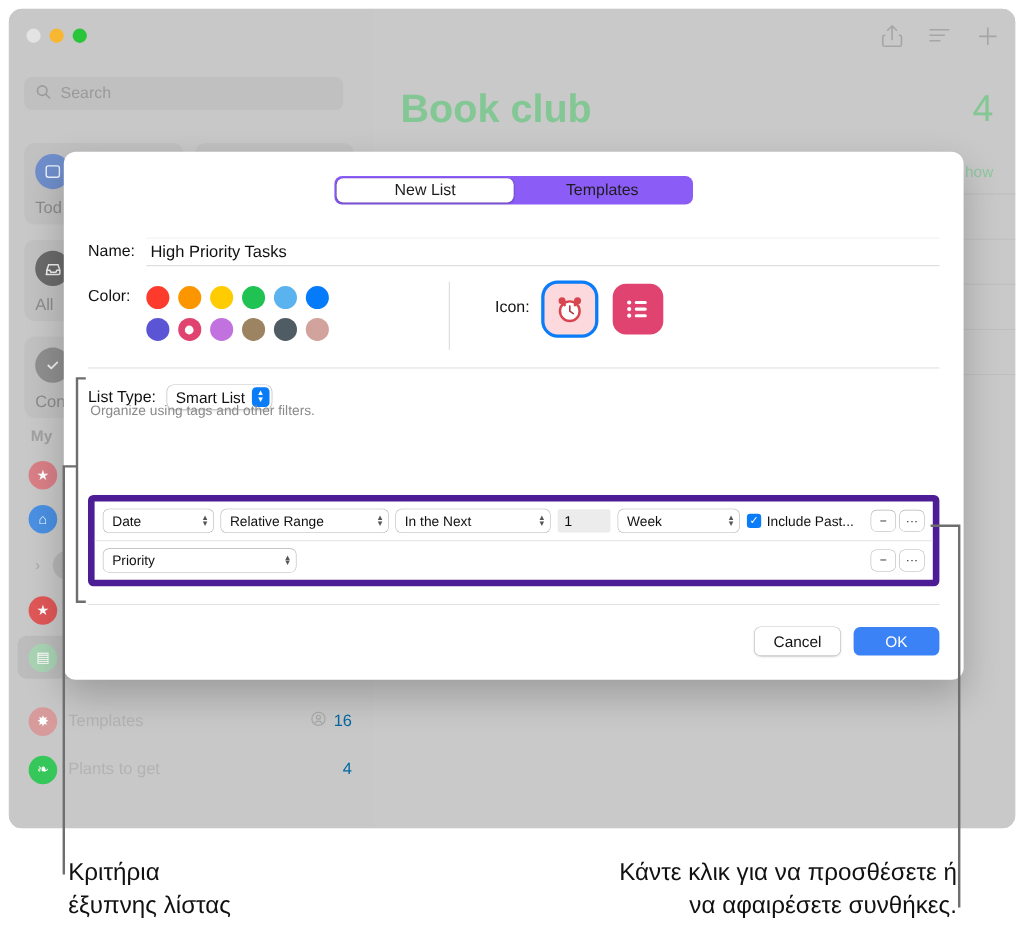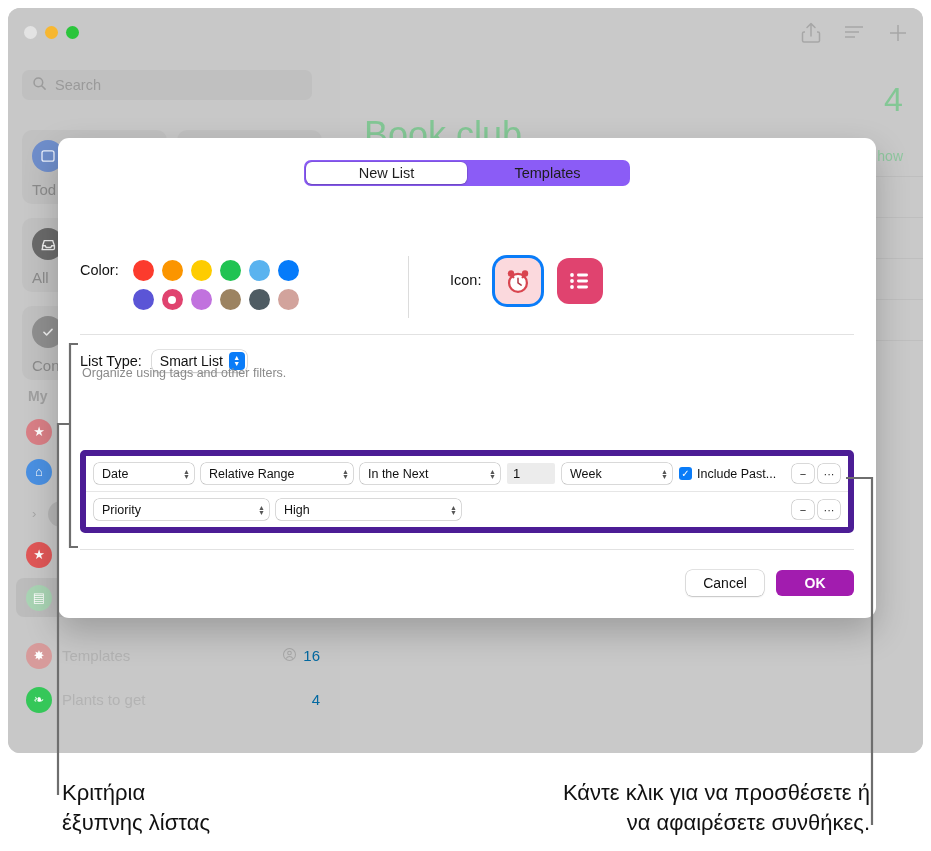--- a/index.html
+++ b/index.html
@@ -65,21 +65,21 @@
   .disclose{position:absolute;left:16px;color:#a5a5a5;font-size:13px;}
   #addlist{
     position:absolute;left:0;bottom:0;width:332px;height:40px;
     border-top:1px solid #bdbdbd;background:#c4c4c4;
     display:flex;align-items:center;padding-left:14px;box-sizing:border-box;
     color:#a6a6a6;font-size:15px;gap:8px;
   }
   
   #main-pane{flex:1;background:#c9c9c9;position:relative;}
   #toolbar{position:absolute;right:14px;top:14px;display:flex;gap:22px;align-items:center;opacity:.45;}
-  #list-title{position:absolute;left:24px;top:70px;font-size:36px;font-weight:400;color:#83c795;margin-top:36px;}
+  #list-title{position:absolute;left:24px;top:70px;font-size:36px;font-weight:700;color:#83c795;}
   #list-count{position:absolute;right:20px;top:72px;font-size:34px;font-weight:500;color:#83c795;}
   #show-completed{position:absolute;right:20px;top:140px;font-size:14px;color:#8fc79f;}
   .trow{position:absolute;left:12px;right:0;height:41px;border-top:1px solid #bfbfbf;}
   
   #sheet{
     position:absolute;left:58px;top:138px;width:818px;height:480px;
     background:#ffffff;border-radius:11px;
     box-shadow:0 14px 34px rgba(0,0,0,.22);
     overflow:hidden;
   }
@@ -160,21 +160,21 @@
     display:flex;align-items:center;justify-content:center;
     font-size:11px;color:#222;
   }
   #hr2{position:absolute;left:22px;right:22px;bottom:68px;height:1px;background:#e2e2e2;}
   #sheet-buttons{position:absolute;right:22px;bottom:22px;display:flex;gap:12px;}
   .btn{
     height:26px;min-width:78px;border-radius:6px;
     display:flex;align-items:center;justify-content:center;
     font-size:14px;box-sizing:border-box;padding:0 14px;
   }
-  .btn.default{background:#a21caf;color:#fff;font-weight:bold;}
+  .btn.default{background:#3b82f6;color:#fff;}
   .btn.plain{background:#fff;color:#111;box-shadow:0 0 0 .5px rgba(0,0,0,.22),0 1px 2px rgba(0,0,0,.14);}
   
   #callouts{position:absolute;left:0;top:0;width:931px;height:851px;pointer-events:none;}
   .callout-text{position:absolute;font-size:22px;color:#111;line-height:30px;}
   #callout-left-text{left:62px;top:778px;}
   #callout-right-text{left:430px;top:778px;text-align:right;width:440px;}
 </style>
 </head>
 <body>
 
@@ -316,20 +316,24 @@
   </div>
 </div>
 
 <div id="sheet">
 
   <div id="segmented">
     <div class="seg active">New List</div>
     <div class="seg">Templates</div>
   </div>
 
+  <div id="name-row">
+    <span class="form-label">Name:</span>
+    <input id="name-input" type="text" value="High Priority Tasks" style="">
+  </div>
 
   <div id="color-row">
     <span class="form-label" style="padding-top:4px">Color:</span>
     <div id="swatches">
       <span class="sw" style="background:#fc3b2d"></span>
       <span class="sw" style="background:#fb9500"></span>
       <span class="sw" style="background:#fecc00"></span>
       <span class="sw" style="background:#20c352"></span>
       <span class="sw" style="background:#5ab3ef"></span>
       <span class="sw" style="background:#067bfa"></span>
@@ -427,27 +431,20 @@
     </div>
 
     <div class="frow">
       <span class="select" style="width:175px">
         <span class="lbl">Priority</span>
         <span class="arrows">
             <span>▲</span>
             <span>▼</span>
           </span>
       </span>
-      <span class="select" style="width:185px">
-        <span class="lbl">High</span>
-        <span class="arrows">
-            <span>▲</span>
-            <span>▼</span>
-          </span>
-      </span>
       <span class="rowbtns">
         <span class="rb">−</span>
         <span class="rb">···</span>
       </span>
     </div>
   </div>
 
   <div id="hr2"></div>
 
   <div id="sheet-buttons">

